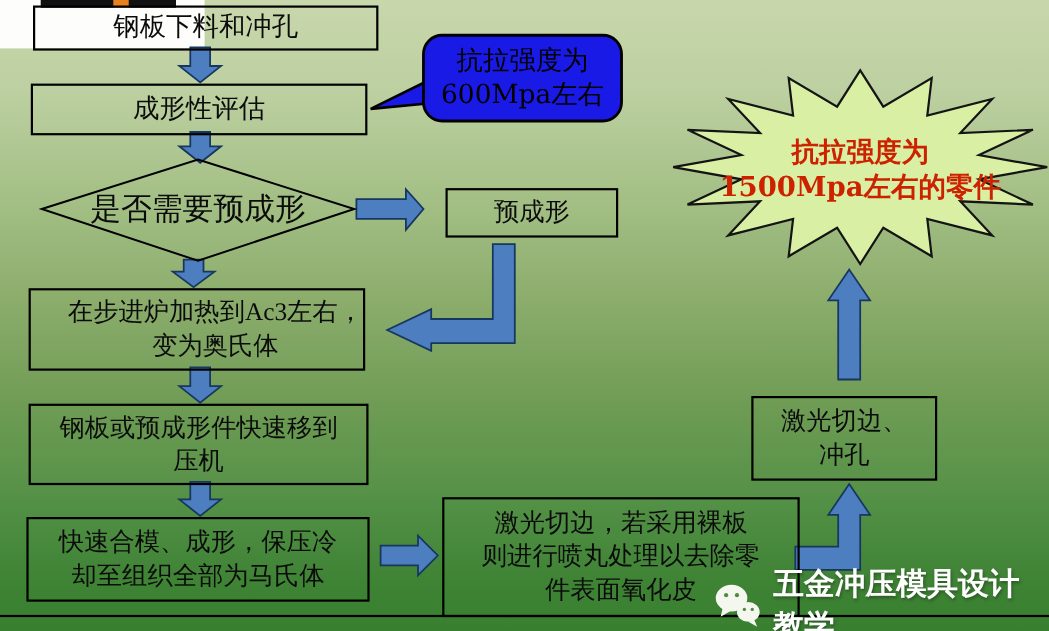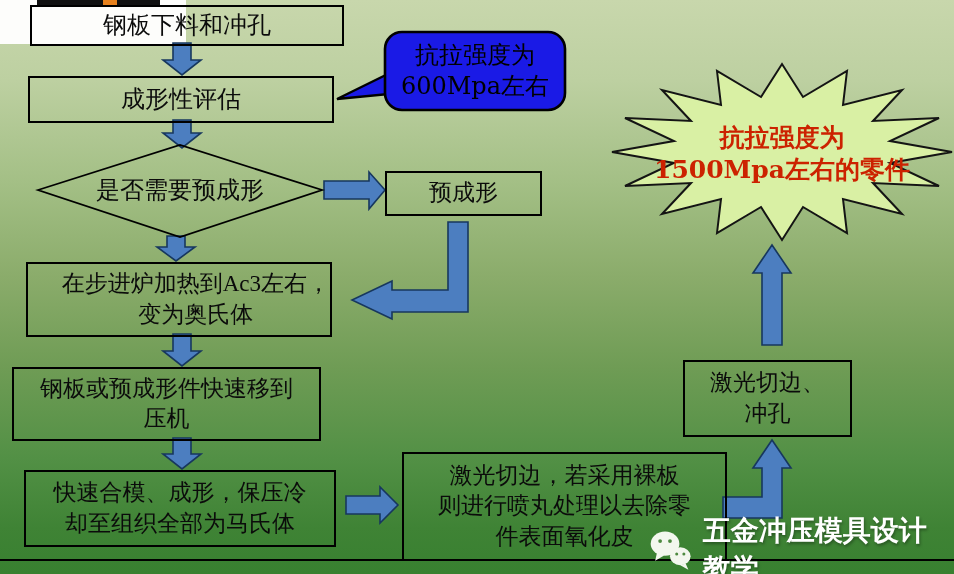--- a/index.html
+++ b/index.html
@@ -14,21 +14,21 @@
   .crop-orange{left:66px;top:0;width:14px;height:7px;background:#E8821E;}
   svg.layer{left:0;top:0;z-index:1;}
   .fbox{
     position:absolute;z-index:2;border:2px solid #000;background:transparent;
     display:flex;align-items:center;justify-content:center;text-align:center;
     color:#0b0b0b;font-size:23px;line-height:1.32;white-space:pre-line;font-family:Liberation Serif, serif;
   }
   .fbox.big{font-size:24px;}
   .diamond-label{
     position:absolute;z-index:2;display:flex;align-items:center;justify-content:center;
-    text-align:center;color:#0b0b0b;font-size:24px;
+    text-align:center;color:#0b0b0b;font-size:28px;
   }
   .callout-label{
     position:absolute;z-index:3;display:flex;align-items:center;justify-content:center;
     text-align:center;color:#000;font-size:24px;line-height:1.3;white-space:pre-line;
   }
   .starburst-label{
     position:absolute;z-index:3;display:flex;align-items:center;justify-content:center;
     text-align:center;color:#CC2200;font-size:25px;font-weight:bold;line-height:1.3;white-space:pre-line;
   }
   .watermark{
@@ -82,30 +82,30 @@
 </div>
 
 <div class="fbox big" style="left:28px;top:76px;width:302px;height:43px;">
   <span>成形性评估</span>
 </div>
 
 <div class="diamond-label" style="left:60px;top:165px;width:240px;height:50px;">
   <span>是否需要预成形</span>
 </div>
 
-<div class="fbox" style="left:385px;top:171px;width:153px;height:41px;">
+<div class="fbox" style="left:405px;top:171px;width:153px;height:41px;">
   <span>预成形</span>
 </div>
 
 <div class="fbox" style="left:26px;top:262px;width:302px;height:71px;justify-content:flex-end;">
   <span>在步进炉加热到Ac3左右，
 变为奥氏体</span>
 </div>
 
-<div class="fbox" style="left:12px;top:367px;width:305px;height:70px;justify-content:center;">
+<div class="fbox" style="left:26px;top:367px;width:305px;height:70px;justify-content:center;">
   <span>钢板或预成形件快速移到
 压机</span>
 </div>
 
 <div class="fbox" style="left:24px;top:470px;width:308px;height:73px;text-align:center;">
   <span>快速合模、成形，保压冷
 却至组织全部为马氏体</span>
 </div>
 
 <div class="fbox" style="left:402px;top:452px;width:321px;height:105px;">

